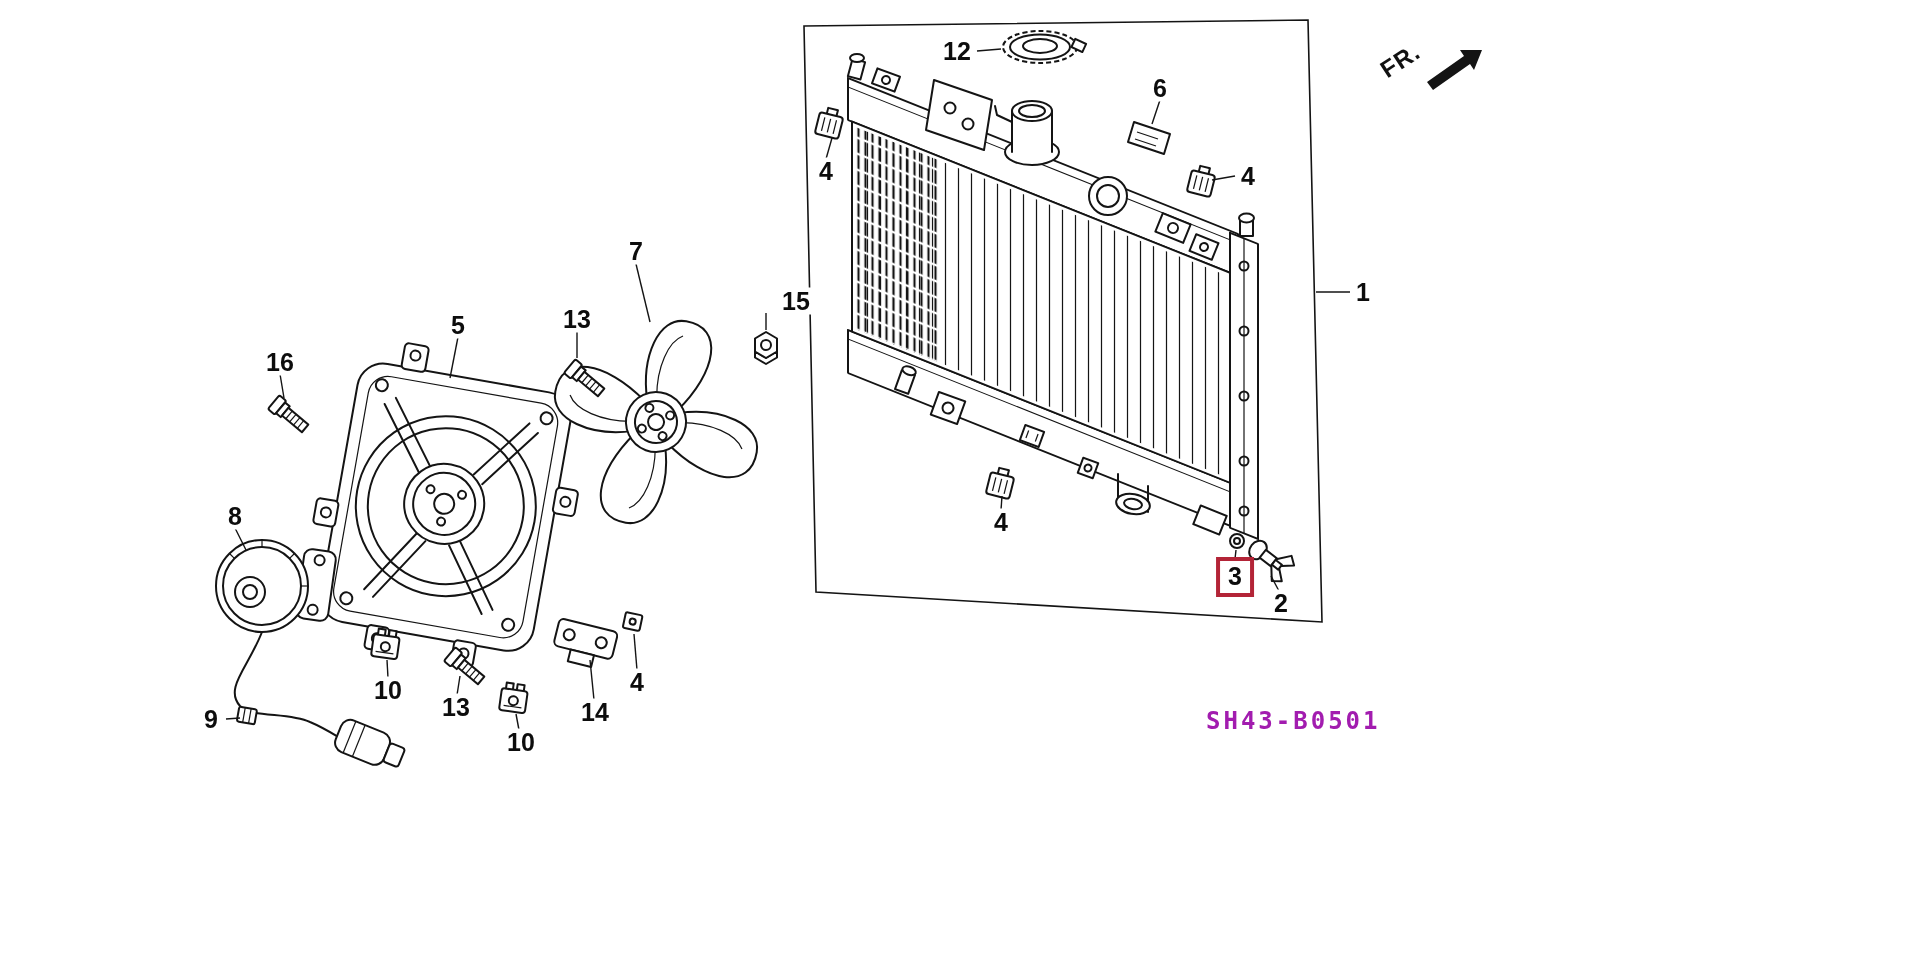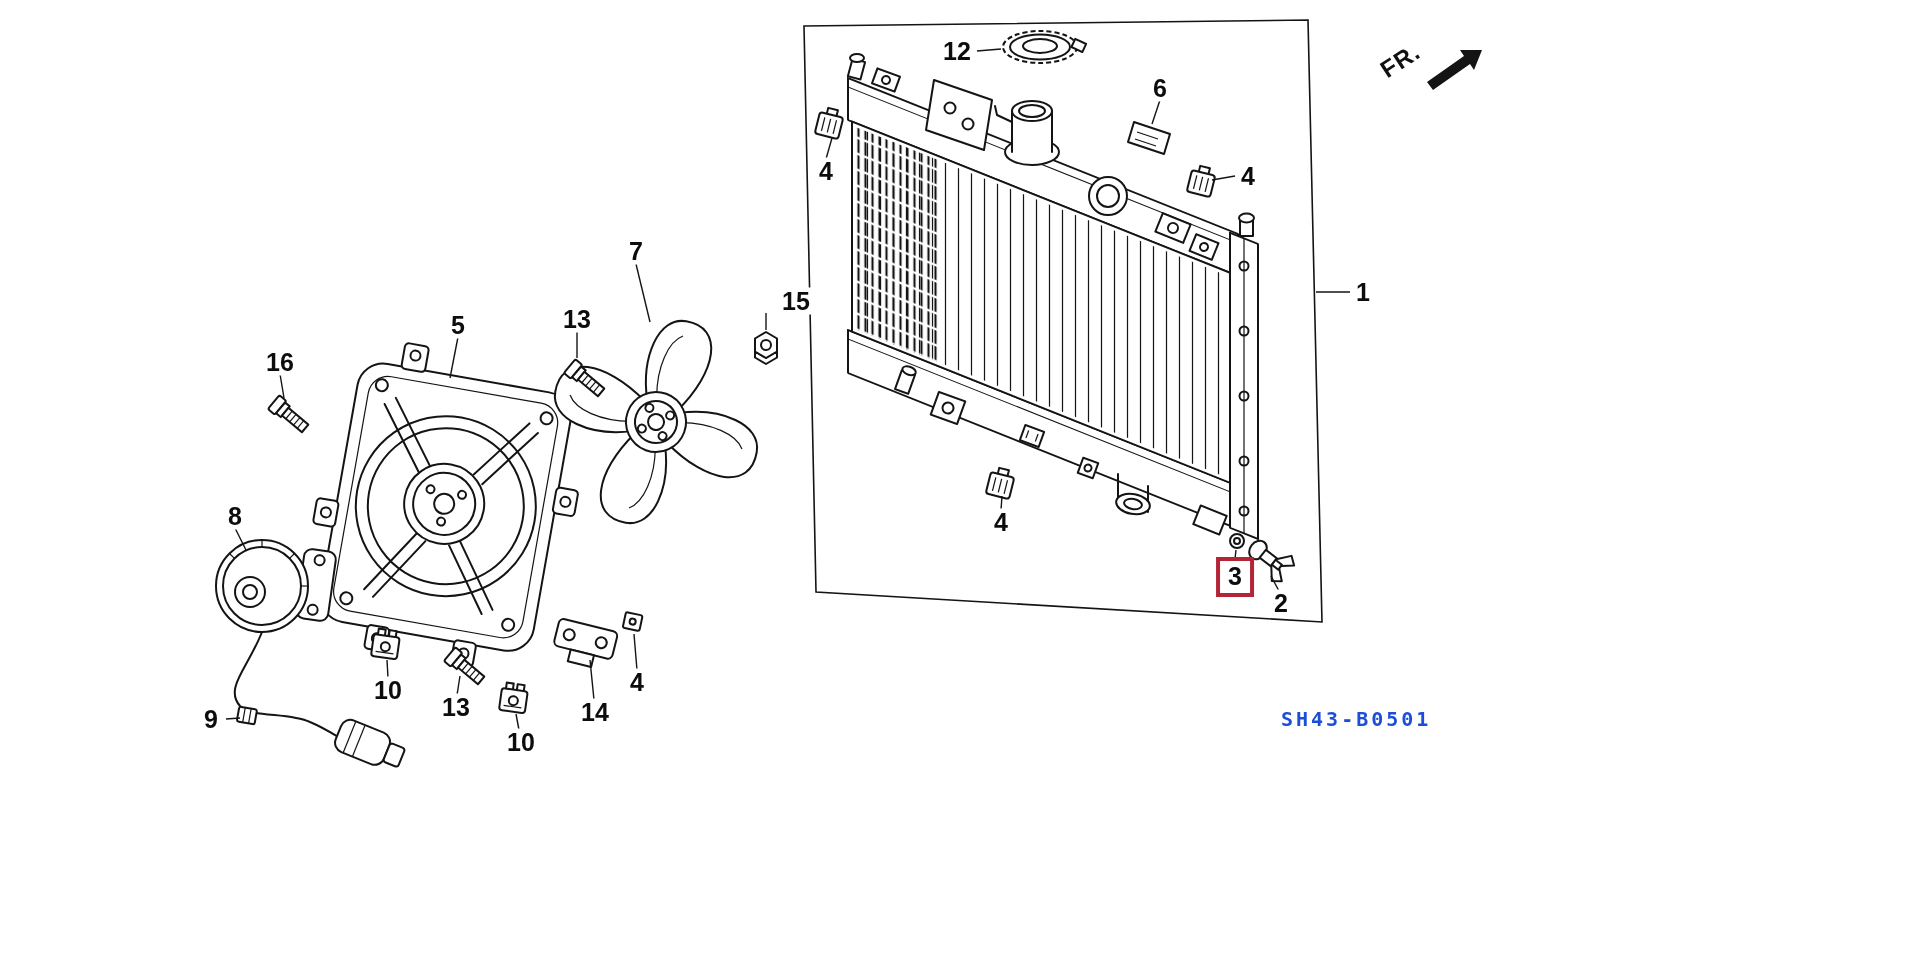--- a/index.html
+++ b/index.html
@@ -9,23 +9,23 @@
   .art { position:absolute; left:0; top:0; width:1920px; height:959px; }
 
   .callout { position:absolute; transform:translate(-50%,-50%);
              font-size:25px; font-weight:600; line-height:1; color:#0d0d0d;
              background:#fff; padding:1px 2px; cursor:pointer; user-select:none; }
   .callout.boxed { border:4px solid #b32437; padding:3px 8px 4px; font-weight:700; }
 
   .fr { position:absolute; left:1383px; top:58px; transform:rotate(-33deg);
         transform-origin:left center; font-size:24px; font-weight:800; letter-spacing:1px; }
 
-  .code { position:absolute; left:1281px; top:707px;
-          font-family:"DejaVu Sans Mono", monospace; font-size:20px;
-          font-weight:600; letter-spacing:3px; color:#1d4ed8; }
+  .code { position:absolute; left:1206px; top:707px;
+          font-family:"DejaVu Sans Mono", monospace; font-size:24px;
+          font-weight:600; letter-spacing:3px; color:#a21caf; }
 
   svg .ln   { fill:none;  stroke:#141414; stroke-width:2;   stroke-linecap:round; stroke-linejoin:round; }
   svg .lnw  { fill:#fff;  stroke:#141414; stroke-width:2;   stroke-linejoin:round; }
   svg .thin { fill:none;  stroke:#141414; stroke-width:1.2; }
   svg .leader { stroke:#141414; stroke-width:1.4; }
 </style>
 </head>
 <body>
 
 <div class="stage">

